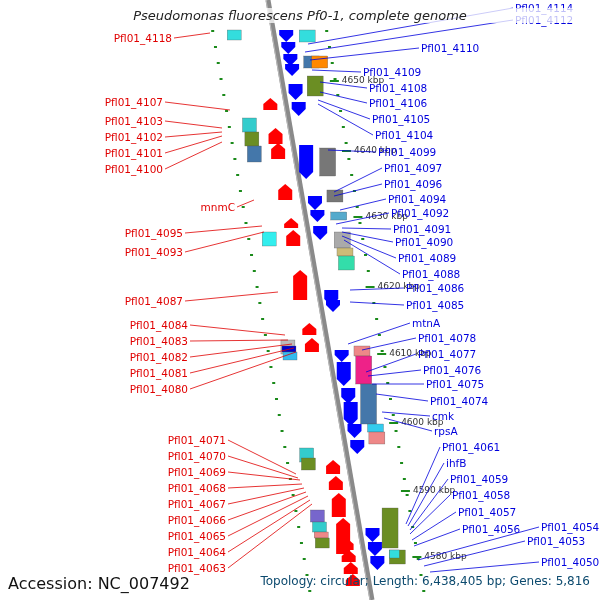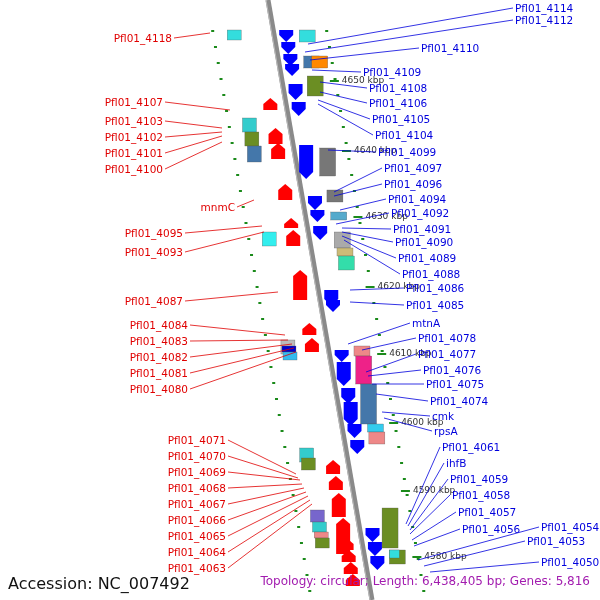--- a/index.html
+++ b/index.html
@@ -1,20 +1,20 @@
 <!DOCTYPE html>
 <html><head>
 <meta charset="utf-8">
 <style>
   html, body { margin:0; padding:0; background:#ffffff; }
   body { width:600px; height:600px; overflow:hidden; position:relative; font-family:"DejaVu Sans", sans-serif; }
   #stage { position:absolute; left:0; top:0; width:600px; height:600px; }
   .title { position:absolute; left:0; top:8px; width:600px; text-align:center; font-size:13px; font-style:italic; color:#222; background:rgba(255,255,255,0.75); }
   .footer-left { position:absolute; left:8px; top:574px; font-size:16px; color:#111; }
-  .footer-right { position:absolute; right:10px; top:574px; font-size:12px; color:#a21caf; }
+  .footer-right { position:absolute; right:10px; top:574px; font-size:12px; color:#0c4a6e; }
   svg text.lbl { font-family:"DejaVu Sans", sans-serif; font-size:10.5px; }
   svg text.kbp { font-family:"DejaVu Sans", sans-serif; font-size:9px; fill:#333; }
 </style>
 </head>
 <body>
 
 <div id="stage">
   <svg id="map" width="600" height="600">
       <line x1="268" y1="0" x2="372" y2="600" stroke="#8a8a8a" stroke-width="5"></line>
       <line x1="266" y1="0" x2="370" y2="600" stroke="#bbbbbb" stroke-width="1"></line>
@@ -290,15 +290,16 @@
       <text x="458" y="516" class="lbl" fill="#0000dd">Pfl01_4057</text>
       <line x1="414" y1="546" x2="460" y2="529" stroke="#0000dd" stroke-width="0.8"></line>
       <text x="462" y="533" class="lbl" fill="#0000dd">Pfl01_4056</text>
       <line x1="418" y1="560" x2="539" y2="527" stroke="#0000dd" stroke-width="0.8"></line>
       <text x="541" y="531" class="lbl" fill="#0000dd">Pfl01_4054</text>
       <line x1="424" y1="566" x2="525" y2="541" stroke="#0000dd" stroke-width="0.8"></line>
       <text x="527" y="545" class="lbl" fill="#0000dd">Pfl01_4053</text>
       <line x1="430" y1="572" x2="539" y2="562" stroke="#0000dd" stroke-width="0.8"></line>
       <text x="541" y="566" class="lbl" fill="#0000dd">Pfl01_4050</text>
     </svg>
+  <div class="title">Pseudomonas fluorescens Pf0-1, complete genome</div>
   <div class="footer-left">Accession: NC_007492</div>
   <div class="footer-right">Topology: circular; Length: 6,438,405 bp; Genes: 5,816</div>
 </div>
 
 </body></html>

